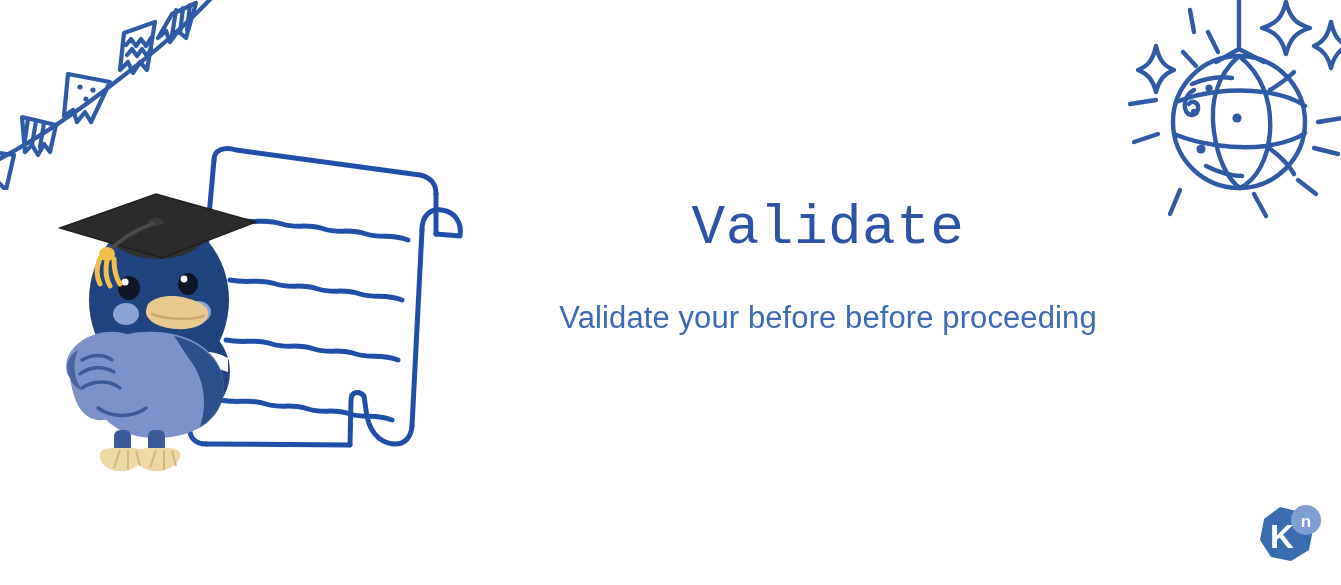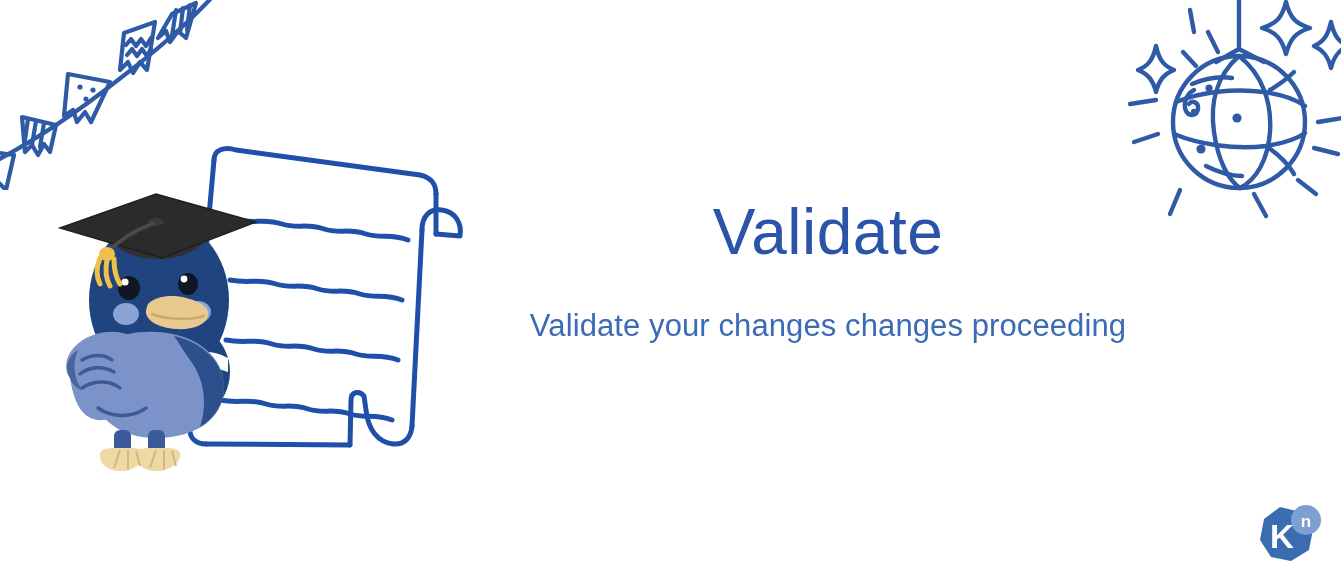--- a/index.html
+++ b/index.html
@@ -50,22 +50,22 @@
 
   
   #hero-text {
     position: absolute;
     left: 478px;
     top: 200px;
     width: 700px;
     text-align: center;
   }
   #page-title {
-    font-family: Liberation Sans, sans-serif;
-    font-size: 64px;
+    font-family: Liberation Mono, monospace;
+    font-size: 56px;
     font-weight: 300;
     letter-spacing: 0.5px;
     line-height: 1.0;
     color: #2b54a8;
     margin: 0;
     padding: 0;
   }
   #page-subtitle {
     font-family: "Liberation Sans", sans-serif;
     font-size: 31px;
@@ -244,21 +244,21 @@
         <path d="M136 200 L 148 222"></path>
         <path d="M180 186 L 198 200"></path>
         <path d="M200 128 L 224 124"></path>
         <path d="M196 154 L 220 160"></path>
       </g>
     </svg>
   </div>
 
   <div id="hero-text">
     <h1 id="page-title">Validate</h1>
-    <p id="page-subtitle">Validate your changes changes proceeding</p>
+    <p id="page-subtitle">Validate your before before proceeding</p>
   </div>
 
   <div id="brand-logo">
     <svg width="72" height="68" viewBox="0 0 72 68" fill="none" xmlns="http://www.w3.org/2000/svg">
 
       <path d="M29 4 L50 9 L62 26 L58 47 L40 58 L20 54 L9 37 L13 16 Z" fill="#3a6cb0"></path>
 
       <circle cx="55" cy="17" r="15" fill="#7d9fd1"></circle>
       <text class="logo-letter" x="31" y="45" font-size="33" text-anchor="middle">K</text>
       <text class="logo-letter" x="55" y="24" font-size="17" text-anchor="middle">n</text>

